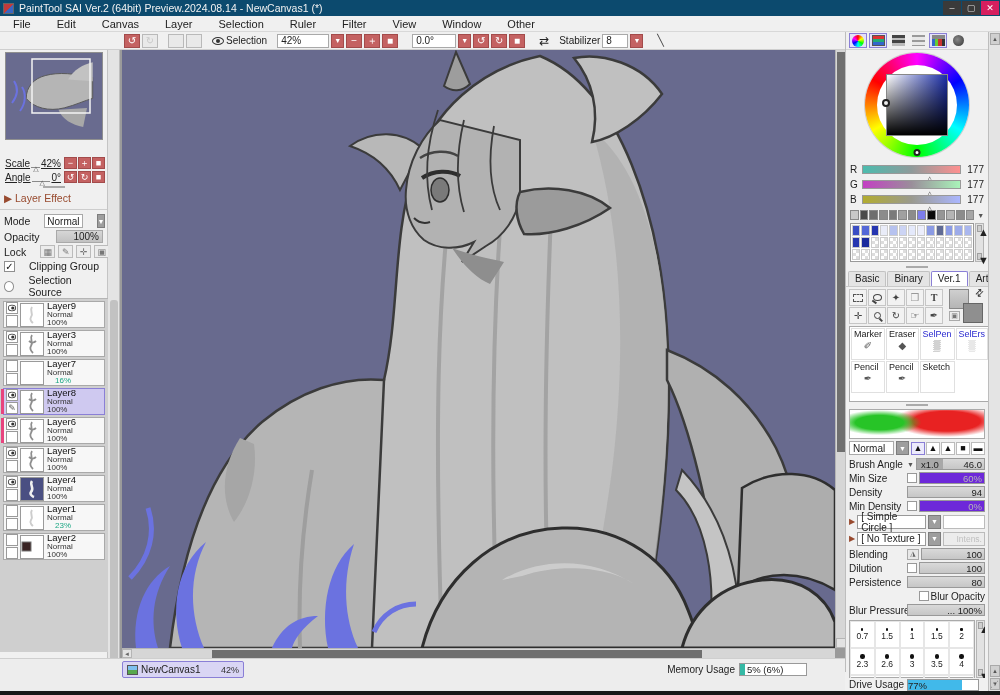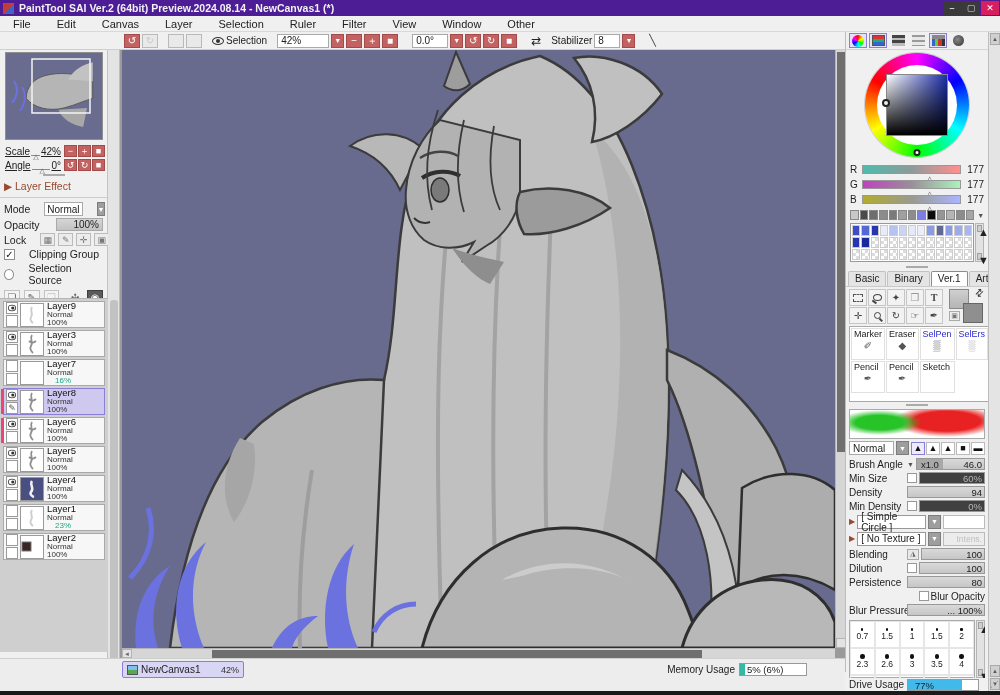--- a/index.html
+++ b/index.html
@@ -1,20 +1,20 @@
 <!DOCTYPE html>
 <html><head>
 <meta charset="utf-8">
 <style>
   * { margin:0; padding:0; box-sizing:border-box; }
   html,body { width:1000px; height:695px; overflow:hidden;
     font-family:"Liberation Sans","DejaVu Sans",sans-serif; font-size:11px; color:#222;
     background:#f0f0f0; -webkit-font-smoothing:antialiased; }
-  .titlebar { position:absolute; left:0; top:0; width:1000px; height:16px; background:#4c1d95;
-    color:#f2f2f2; display:flex; align-items:center; font-size:10.5px; font-weight:bold; }
+  .titlebar { position:absolute; left:0; top:0; width:1000px; height:16px; background:#0c4a6e;
+    color:#f2f2f2; display:flex; align-items:center; font-size:10.5px; font-weight:normal; }
   .app-icon { width:11px; height:11px; margin:0 5px 0 3px;
     background:linear-gradient(135deg,#c23a3a 0 50%,#3a66c2 50% 100%); border:1px solid #666; }
   .win-btns { margin-left:auto; display:flex; height:16px; }
   .win-btn { width:18px; height:14px; margin:1px 1px 0 0; display:flex; align-items:center; justify-content:center;
     background:#3a3a3a; color:#ddd; font-size:9px; }
   .win-btn.close { background:#d61f5f; color:#fff; }
   .menubar { position:absolute; left:0; top:16px; width:1000px; height:16px; background:#f0f0f0;
     border-bottom:1px solid #d8d8d8; display:flex; align-items:center; gap:0; }
   .menu-item { padding:1px 13px; font-size:11px; }
   .toolbar { position:absolute; left:0; top:32px; width:845px; height:18px; background:#f0f0f0;
@@ -162,21 +162,21 @@
     radial-gradient(ellipse 75px 22px at 72% 40%,#e82222 0 45%,rgba(232,34,34,0) 72%),#fff; }
   .mode-row { display:flex; align-items:center; gap:2px; padding:2px 3px; }
   .bmode { flex:1; height:14px; border:1px solid #a9a9a9; background:#fff; font-size:10px; display:flex; align-items:center; padding:0 3px; }
   .tips { display:flex; gap:1px; }
   .tip { width:14px; height:13px; border:1px solid #bbb; background:#fff; font-size:9px; display:flex; align-items:center; justify-content:center; color:#111; }
   .tip.on { border-color:#8a7fd6; background:#eceafc; }
   .prow { display:flex; align-items:center; gap:2px; padding:0 3px; height:14px; }
   .plabel { width:56px; font-size:10px; white-space:nowrap; }
   .pbar { flex:1; height:12px; border:1px solid #999; background:linear-gradient(#d9d9d9,#c6c6c6);
     font-size:9.5px; text-align:right; padding:0 2px; line-height:11px; }
-  .pbar.off { background:#404040; color:#b5b5b5; }
+  .pbar.off { background:#6d28d9; color:#b5b5b5; }
   .pcheck { width:10px; height:10px; border:1px solid #999; background:#fff; }
   .picon { width:12px; height:11px; border:1px solid #aaa; background:#e8e8e8; font-size:7px; color:#666;
     display:flex; align-items:center; justify-content:center; }
   .combo-row { display:flex; align-items:center; gap:2px; padding:1px 3px; height:17px; }
   .combo-row .arrow { color:#984a2e; font-size:8px; }
   .combo-main { flex:1.2; height:14px; border:1px solid #999; background:#fff; font-size:10px; display:flex; align-items:center; padding:0 3px; }
   .combo-btn { width:13px; height:14px; background:#9e9e9e; border:1px solid #7d7d7d; color:#fff; font-size:7px;
     display:flex; align-items:center; justify-content:center; }
   .combo-extra { width:42px; height:14px; border:1px solid #bbb; background:#fff; }
   .combo-extra.off { background:#ececec; color:#c0c0c0; font-size:8.5px; text-align:right; padding:0 2px; line-height:13px; }
@@ -184,21 +184,21 @@
     display:flex; font-size:9.5px; line-height:11px; }
   .sizebar .mult { background:#a8a8a8; padding:0 4px; color:#222; }
   .sizebar .val { flex:1; text-align:right; padding:0 2px; }
   .presets-wrap { display:flex; margin:3px 3px 0; height:58px; overflow:hidden; gap:1px; }
   .presets { flex:1; display:grid; grid-template-columns:repeat(5,1fr); grid-auto-rows:27px; background:#fff; border:1px solid #aaa; }
   .preset { border:1px solid #e6e6e6; display:flex; flex-direction:column; align-items:center; justify-content:center; font-size:8.5px; color:#222; }
   .pdot { border-radius:50%; background:#111; }
   .drive-row { position:absolute; left:845px; top:678px; width:155px; height:13px; display:flex; align-items:center; gap:3px; padding:0 4px; }
   .drive-bar { width:72px; height:12px; border:1px solid #999; background:#fff; position:relative; font-size:9.5px; line-height:11px; }
   .drive-fill { position:absolute; inset:0; width:77%; background:#41b9ea; }
-  .drive-bar span { position:relative; padding-left:7px; }
+  .drive-bar span { position:relative; padding-left:0; }
   
   .statusbar { position:absolute; left:0; top:658px; width:845px; height:33px; background:#ededed; border-top:1px solid #cfcfcf; }
   .canvas-tab { position:absolute; left:122px; top:2px; width:122px; height:17px; background:#d9d5f4;
     border:1px solid #8a7fd6; border-radius:2px; display:flex; align-items:center; gap:3px; padding:0 4px; font-size:10px; }
   .tab-img { width:11px; height:10px; border:1px solid #555; background:linear-gradient(#7ec0ee 55%,#58a84e 55%); }
   .tab-zoom { margin-left:auto; font-size:9px; color:#333; }
   .mem-group { position:absolute; right:38px; top:4px; display:flex; align-items:center; gap:4px; }
   .mem-bar { width:68px; height:13px; border:1px solid #999; background:#fff; position:relative; font-size:9.5px; line-height:12px; }
   .mem-fill { position:absolute; left:0; top:0; bottom:0; width:5px; background:#35b9a5; }
   .mem-bar span { position:relative; padding-left:7px; }
@@ -243,21 +243,21 @@
   <span class="label10">Selection</span>
   <div class="gap6"></div>
   <div class="tfield" style="width:52px">
       <span>42%</span>
     </div>
   <div class="combo-arrow">▼</div>
   <div class="tbtn red">−</div>
   <div class="tbtn red">＋</div>
   <div class="tbtn red">■</div>
   <div class="gap10"></div>
-  <div class="tfield" style="width:36px">
+  <div class="tfield" style="width:44px">
       <span>0.0°</span>
     </div>
   <div class="combo-arrow">▼</div>
   <div class="tbtn red">↺</div>
   <div class="tbtn red">↻</div>
   <div class="tbtn red">■</div>
   <div class="gap10"></div>
   <span style="font-size:12px">⇄</span>
   <div class="gap6"></div>
   <span class="label10">Stabilizer</span>
@@ -275,21 +275,21 @@
       <rect width="96" height="86" fill="#696b8f"></rect>
       <g transform="rotate(-90 48 43) scale(0.95) translate(8,10)">
         <path d="M40 6 C30 14 26 30 30 46 C33 58 38 68 40 76 L62 76 C66 58 68 40 64 26 C61 14 52 6 40 6 Z" fill="#b5b5b5" stroke="#555" stroke-width="1"></path>
         <path d="M28 40 C18 44 12 54 10 66 L30 70 Z" fill="#a8a8a8"></path>
         <path d="M60 50 C70 56 76 66 78 76 L58 76 Z" fill="#c2c2c2"></path>
       </g>
       <path d="M6 50 C12 42 12 34 8 28 M14 58 C20 50 20 40 16 34" stroke="#6b72e0" stroke-width="2" fill="none"></path>
       <rect x="26" y="6" width="58" height="54" fill="none" stroke="#f4f4f4" stroke-width="1.5"></rect>
     </svg>
   </div>
-  <div style="position:absolute; top:94px; width:100%">
+  <div style="position:absolute; top:106px; width:100%">
     <div class="nav-row">
       <span class="nav-label">Scale</span>
       <div class="nav-track">
           <span class="nav-tri" style="left:24%">△</span>
         </div>
       <span class="nav-val">42%</span>
       <div class="sbtn">−</div>
       <div class="sbtn">＋</div>
       <div class="sbtn">■</div>
     </div>

